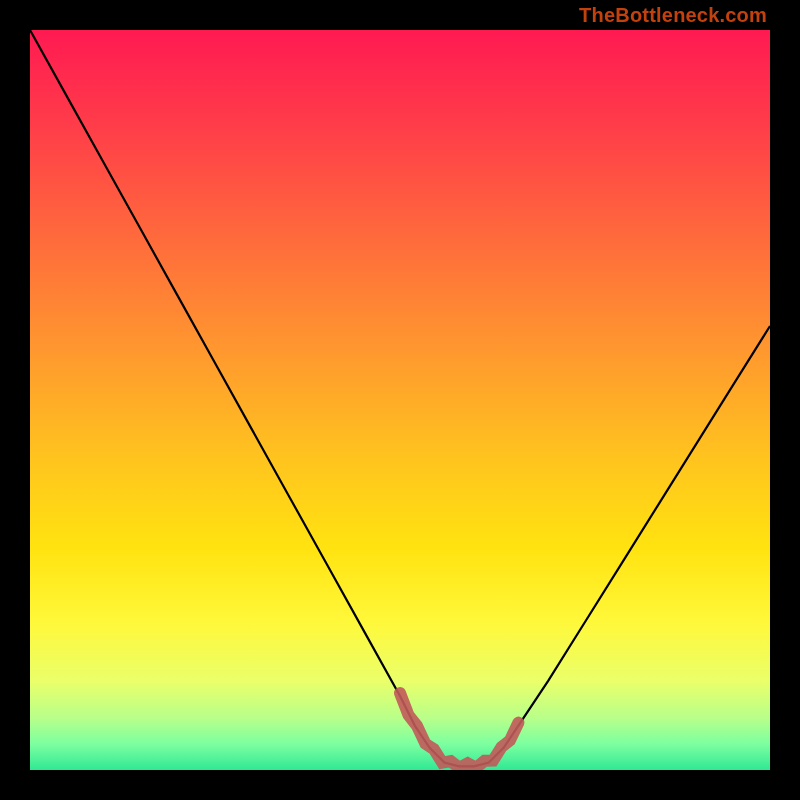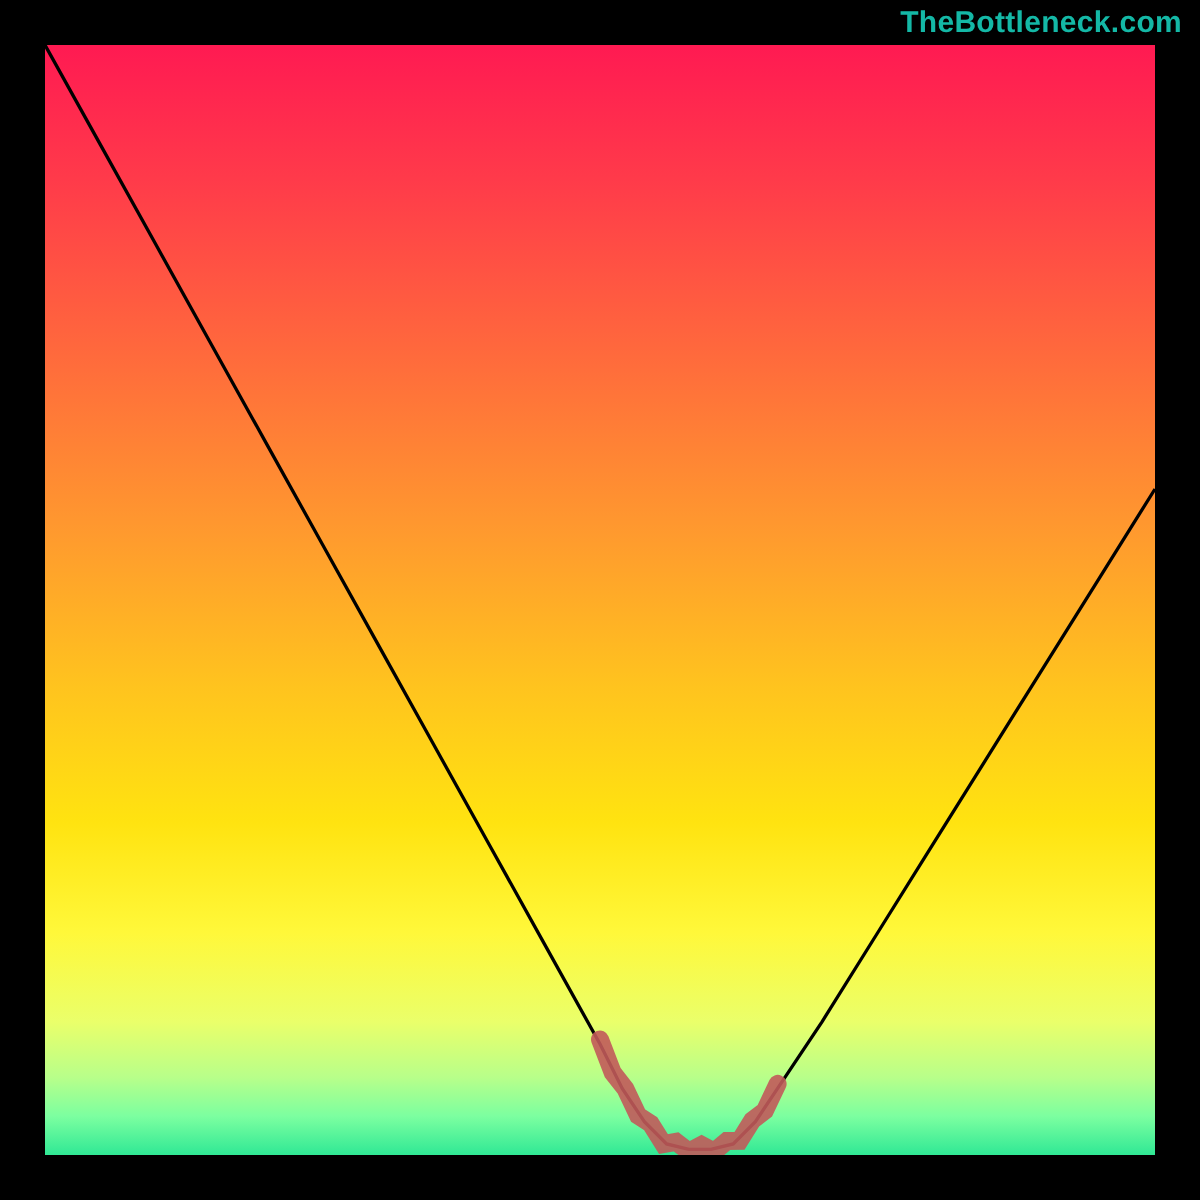--- a/index.html
+++ b/index.html
@@ -31,25 +31,25 @@
     height: 100%;
   }
   svg.curve {
     position: absolute;
     left: 0; top: 0;
     width: 100%;
     height: 100%;
   }
   .watermark {
     position: absolute;
-    right: 12px;
+    right: 33px;
     top: 4px;
     font-size: 20px;
     font-weight: 600;
-    color: #14b8a6;
+    color: #c2410c;
     letter-spacing: 0.2px;
     user-select: none;
   }
 </style>
 </head>
 <body>
 
 <div class="frame">
 
   <div class="plot-area">

